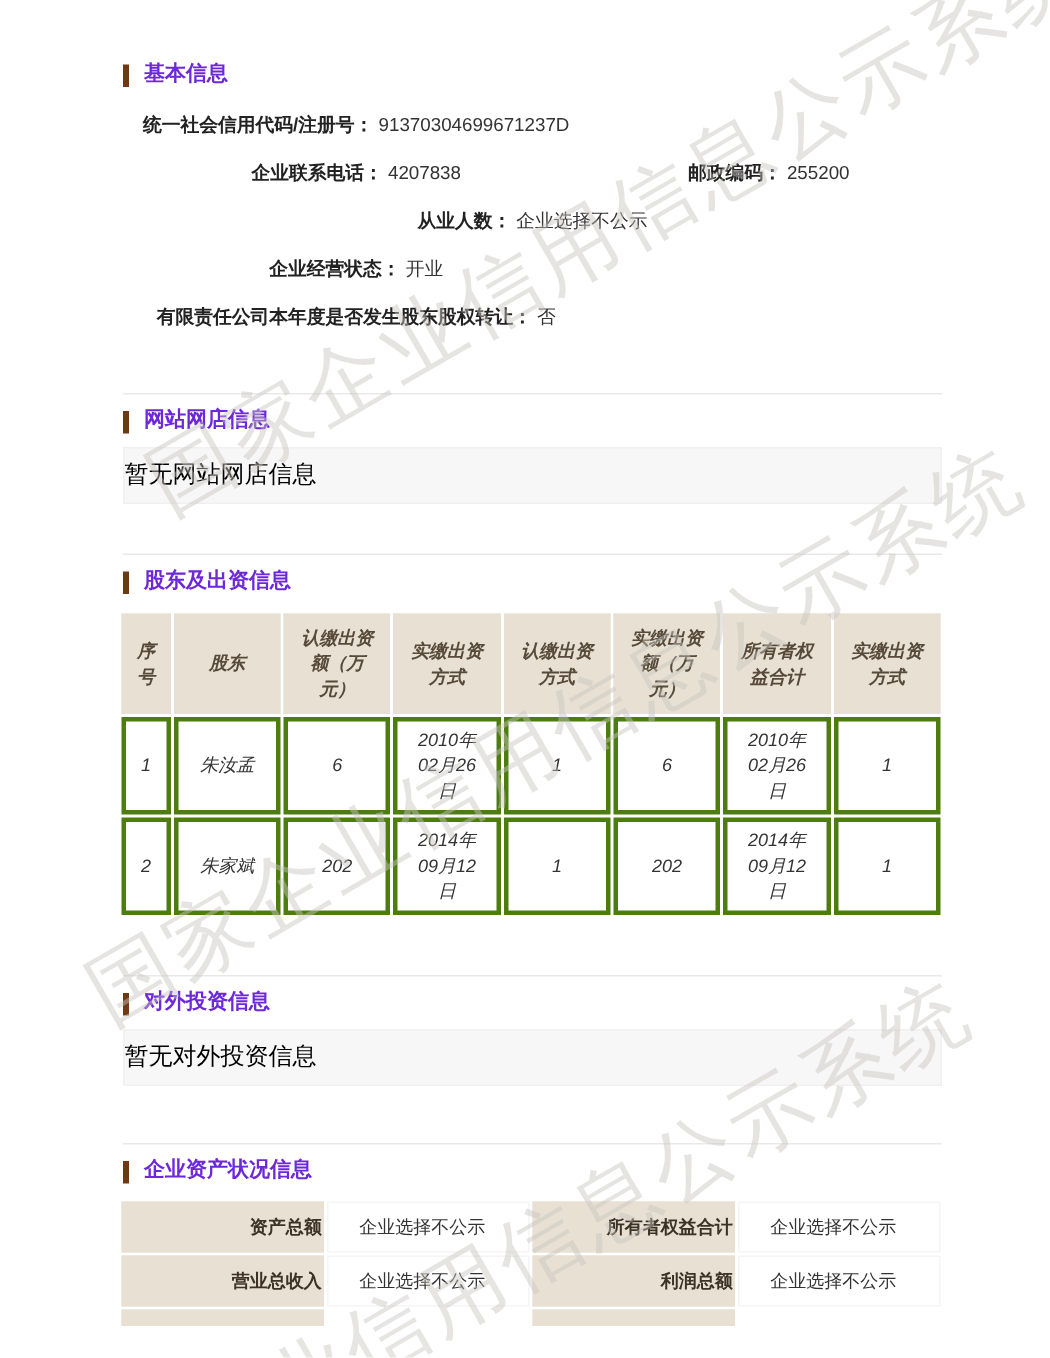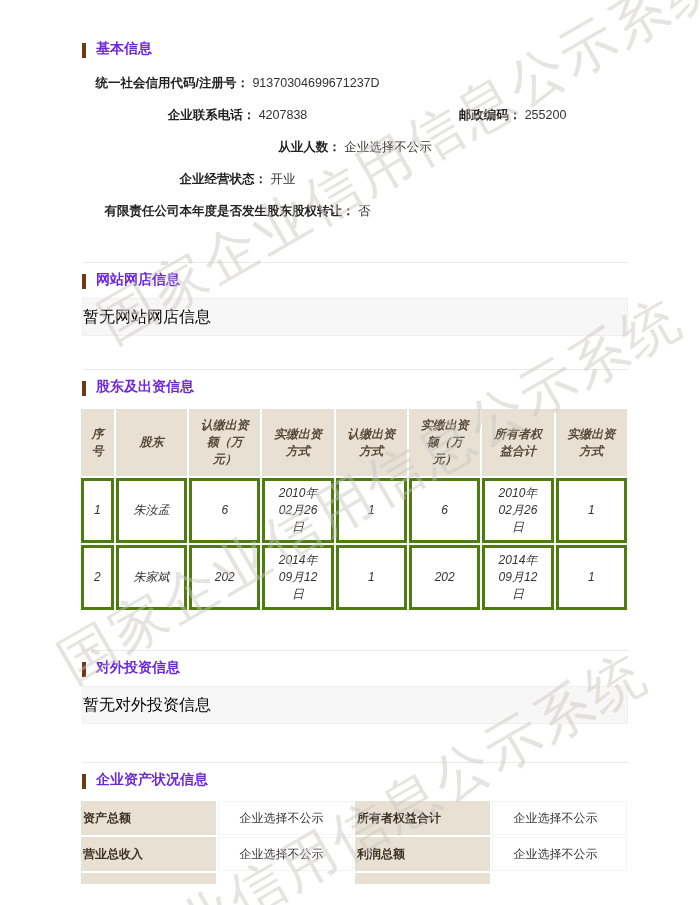--- a/index.html
+++ b/index.html
@@ -45,21 +45,21 @@
   }
   .sh-table td{
     background:#fff;border:3px solid #4d7c0f;color:#333;
     text-align:center;vertical-align:middle;padding:4px 10px;height:40px;line-height:17px;
   }
 
   
   .as-table{width:550px;margin-left:-3px;margin-top:10px;}
   .as-table .label{
     background:#e8e1d3;border:1px solid #e8e1d3;color:#3c3226;font-weight:bold;
-    text-align:left;vertical-align:middle;height:30px;width:132px;
+    text-align:right;vertical-align:middle;height:30px;width:132px;
   }
   .as-table .value{
     background:#fff;border:1px solid #f5f5f5;color:#333;
     text-align:left;padding-left:20px;vertical-align:middle;height:30px;width:112px;
   }
   .as-table .clipped .label{height:7px;line-height:0;}
   .as-table .clipped .value{border-color:#fff;height:7px;line-height:0;}
 
   
   .watermark{

